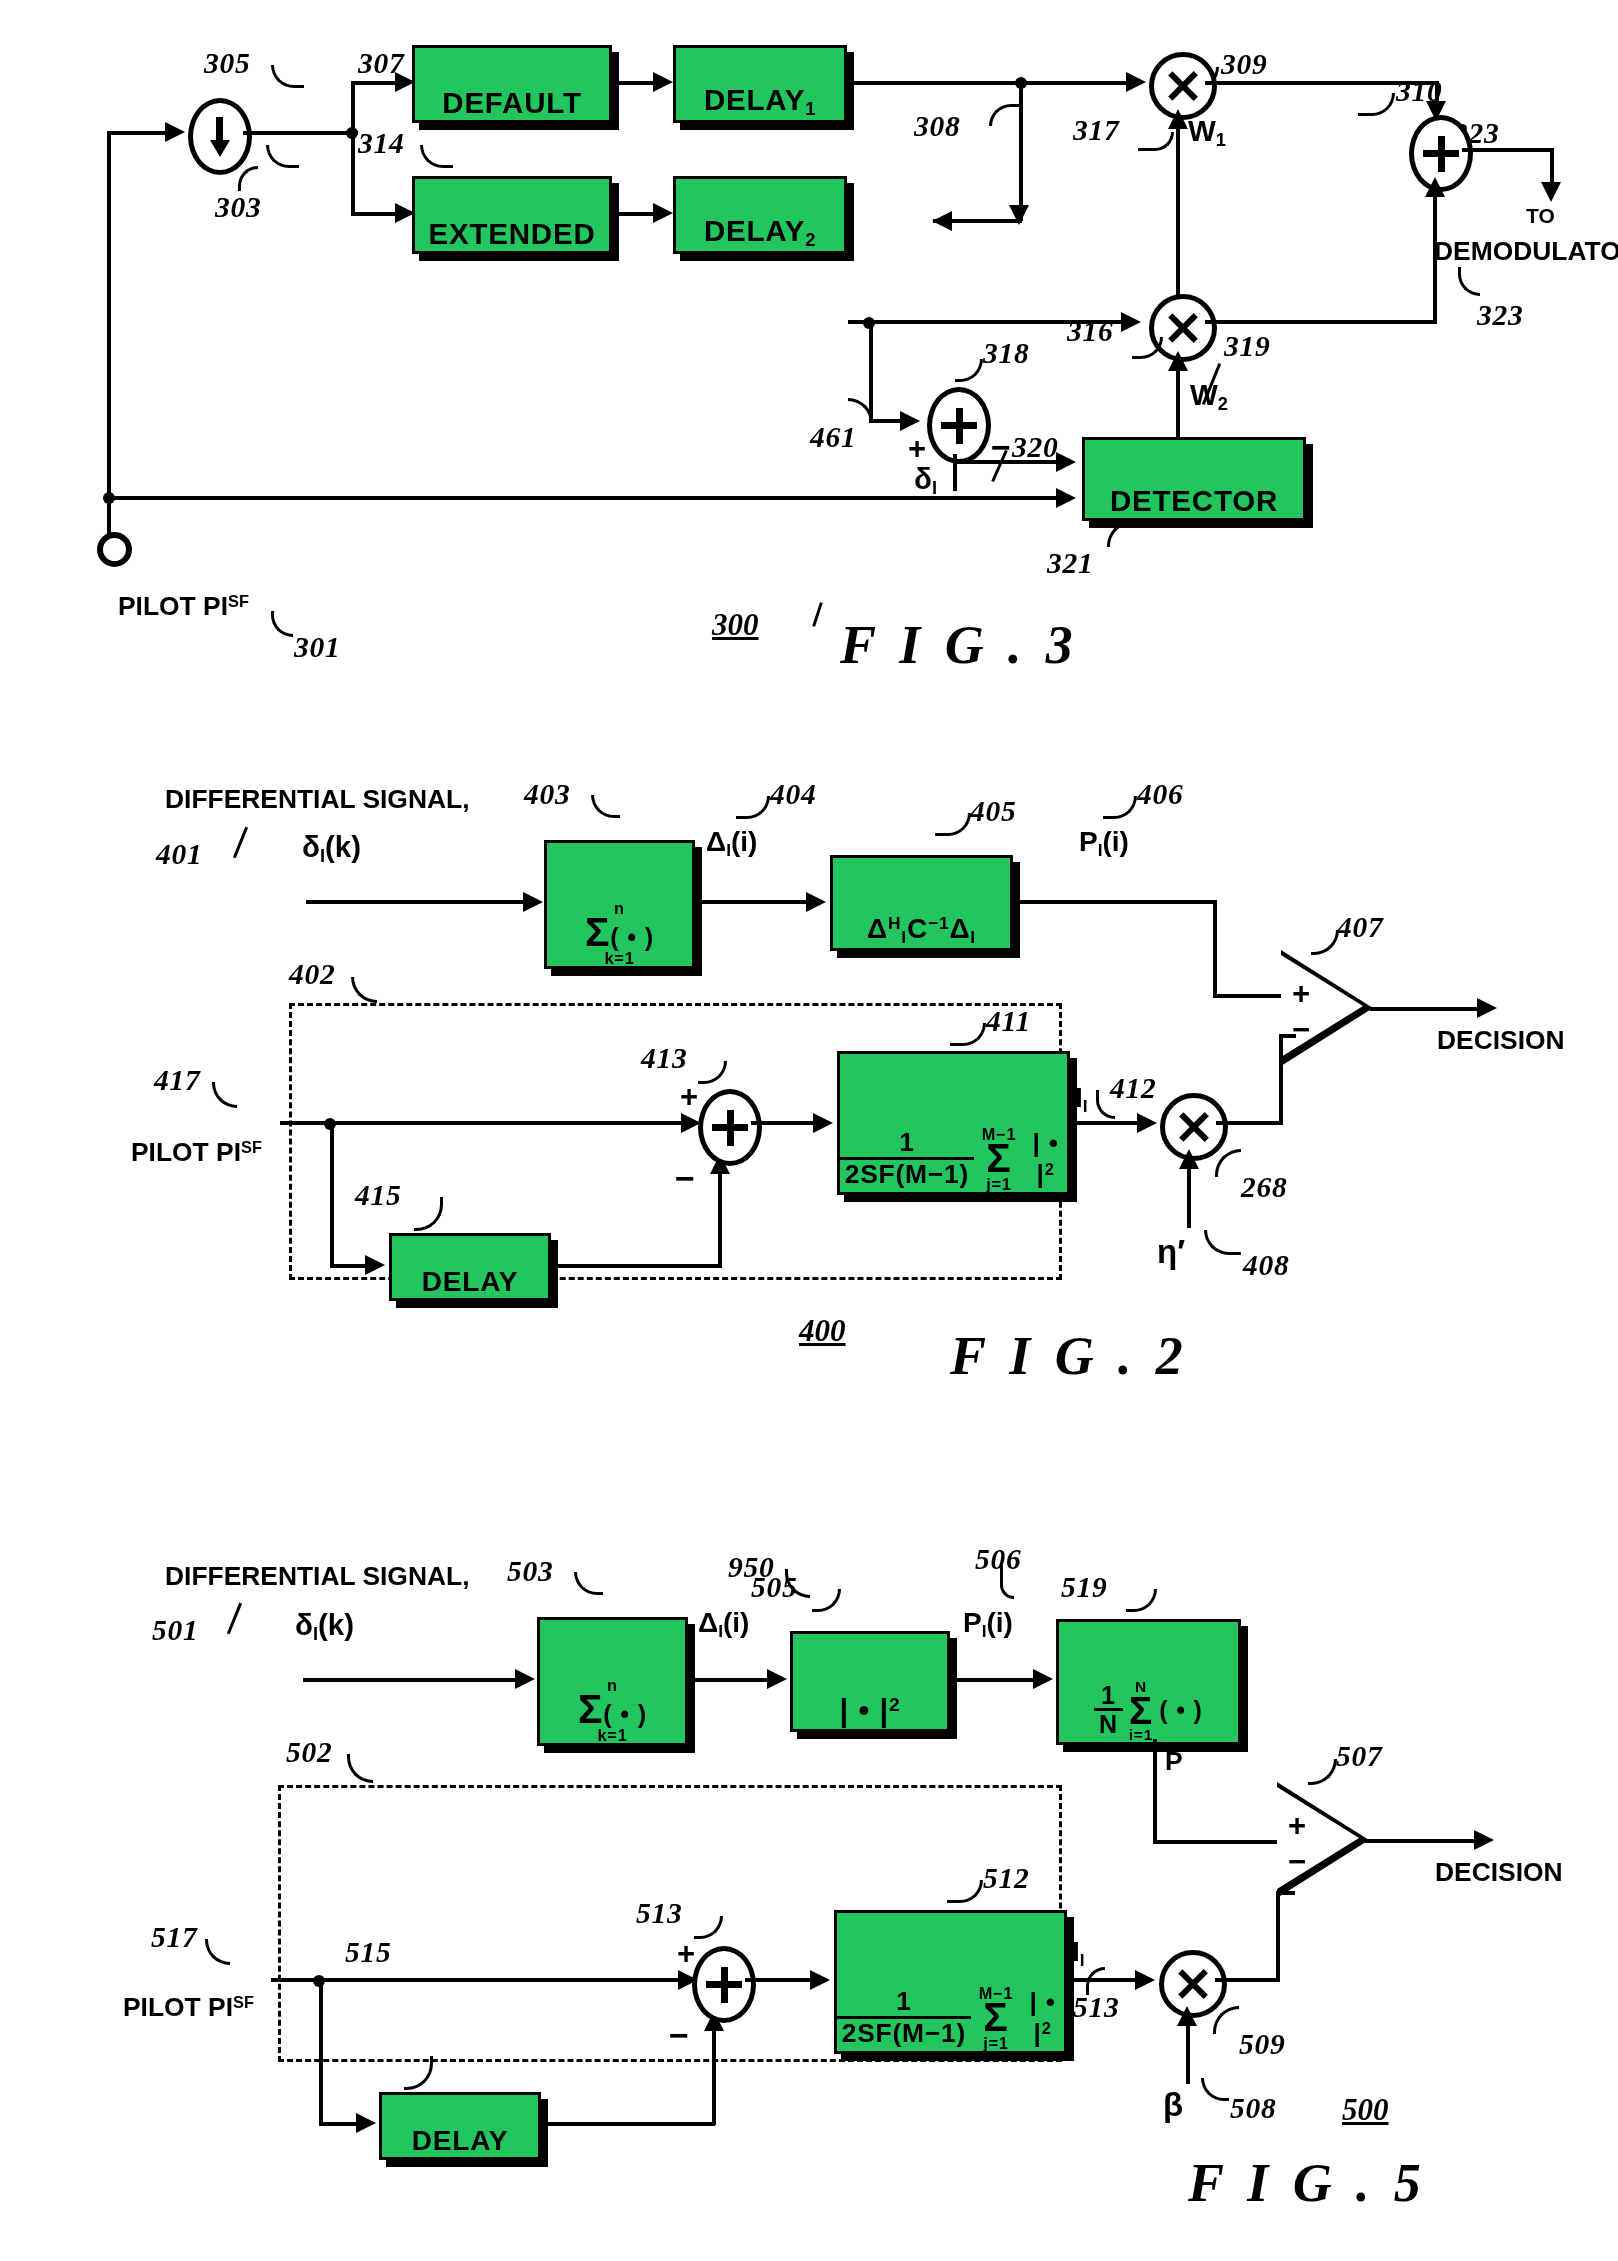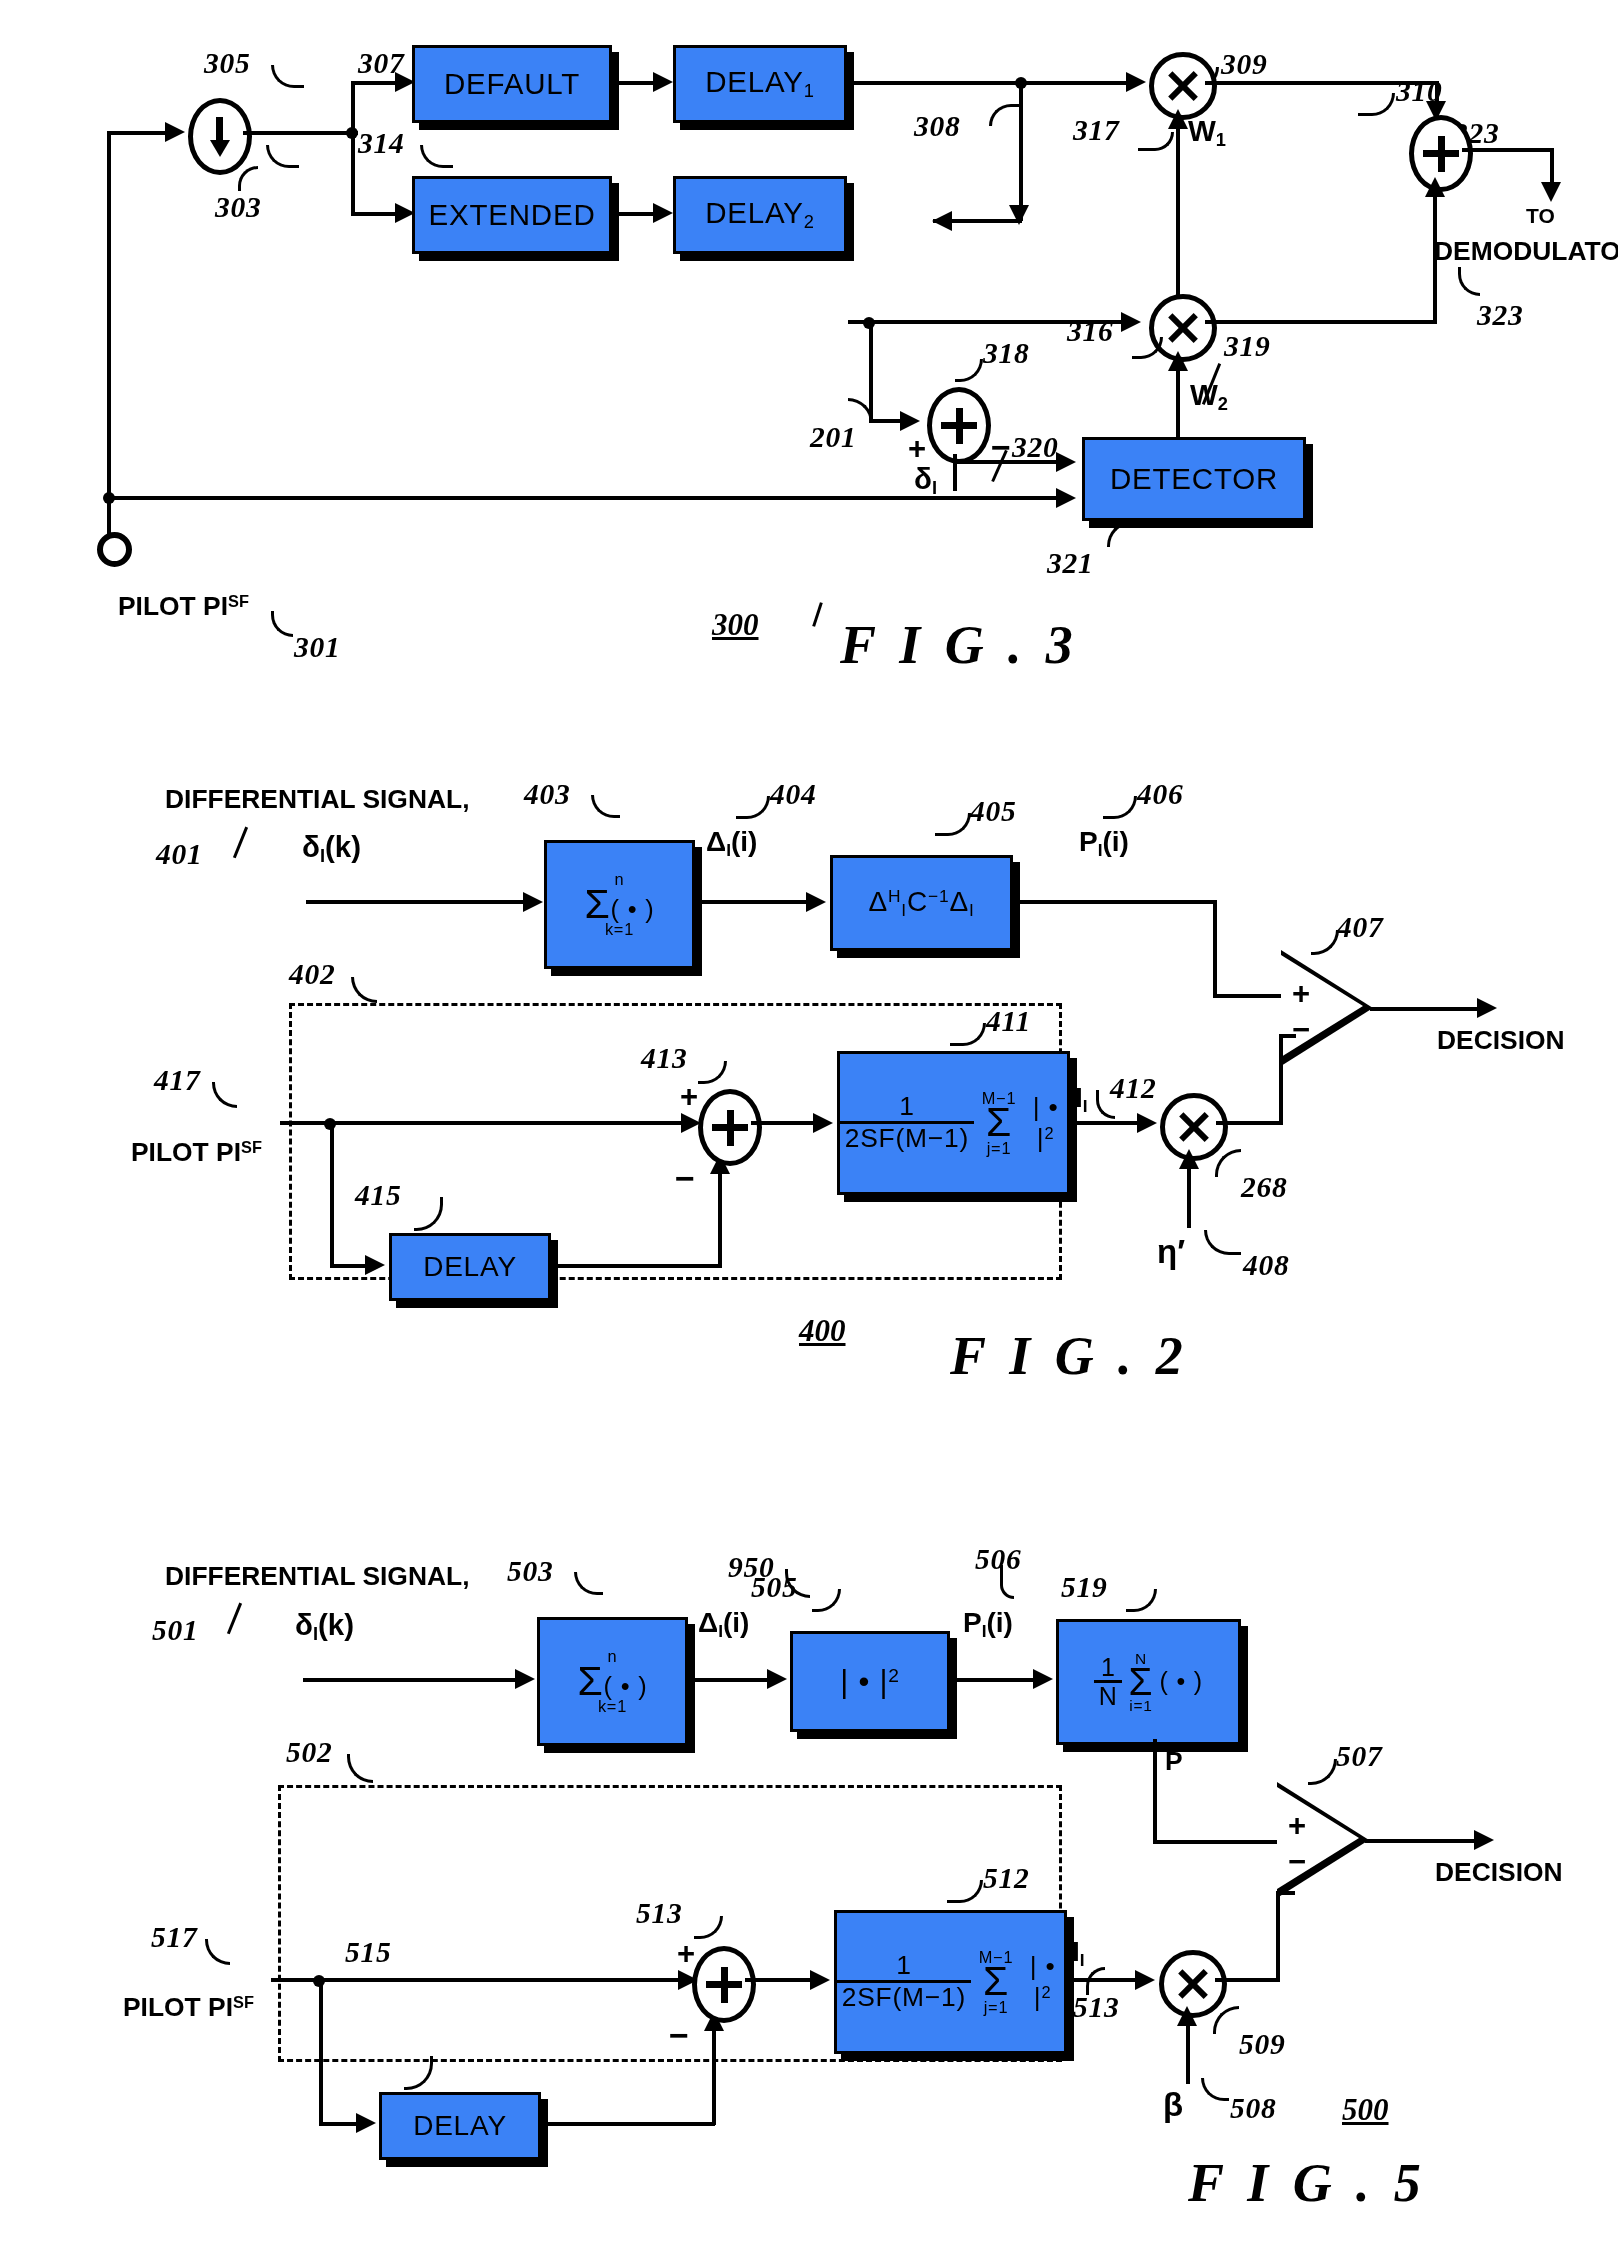--- a/index.html
+++ b/index.html
@@ -2,24 +2,24 @@
 <html style="font-size:12.4px"><head>
 <meta charset="utf-8">
 <style>
   html,body{margin:0;padding:0;background:#ffffff;}
   body{width:1618px;height:2261px;position:relative;
        font-family:"Liberation Sans", sans-serif;color:#000;}
 
   .page{position:absolute;inset:0;}
 
   
-  .box{position:absolute;background:#3b82f6;border:3.1px solid #000;
+  .box{position:absolute;background:#22c55e;border:3.1px solid #000;
        box-shadow:7px 7px 0 0 #000;
-       display:flex;align-items:center;justify-content:center;
-       font-family:"Liberation Sans", sans-serif;font-weight:400;
+       display:flex;align-items:flex-end;justify-content:center;
+       font-family:"Liberation Sans", sans-serif;font-weight:700;
        letter-spacing:0.8px;text-align:center;}
   .hline{position:absolute;background:#000;height:3.9px;}
   .vline{position:absolute;background:#000;width:3.9px;}
   .dot{position:absolute;width:12.4px;height:12.4px;background:#000;border-radius:50%;
        margin-left:-6.2px;margin-top:-6.2px;}
   .ocirc{position:absolute;width:23px;height:23px;border:6.2px solid #000;border-radius:50%;
          background:#fff;margin-left:-11.7px;margin-top:-11.7px;}
 
   
   .ar{position:absolute;width:0;height:0;}
@@ -213,21 +213,21 @@
   <div class="slash" style="left:1210px;top:362px;height:44px;transform:rotate(22deg);"></div>
 
   <div class="vline" style="left:1176px;top:370px;height:98px;"></div>
   <div class="ar ar-u" style="left:1168px;top:351px;"></div>
   <div class="lbl" style="left:1190px;top:378px;font-size:29.5px;"><span>W</span><sub>2</sub></div>
 
   <div class="vline" style="left:869px;top:320px;height:101px;"></div>
   <div class="hline" style="left:869px;top:419px;width:39px;"></div>
   <div class="ar ar-r" style="left:900px;top:411px;"></div>
   <div class="lbl" style="left:908px;top:431px;font-size:31px;">+</div>
-  <div class="ref" style="left:810px;top:421px;">201</div>
+  <div class="ref" style="left:810px;top:421px;">461</div>
   <div class="lead lead-tr" style="left:848px;top:398px;width:22px;height:22px;"></div>
 
   <div class="op op-sum" style="left:927px;top:387px;">
     <div class="pg"></div>
   </div>
   <div class="ref" style="left:983px;top:337px;">318</div>
   <div class="lead lead-br" style="left:955px;top:359px;width:25px;height:20px;"></div>
   <div class="lbl" style="left:991px;top:428px;font-size:34px;">−</div>
 
   <div class="vline" style="left:953px;top:454px;height:37px;"></div>

